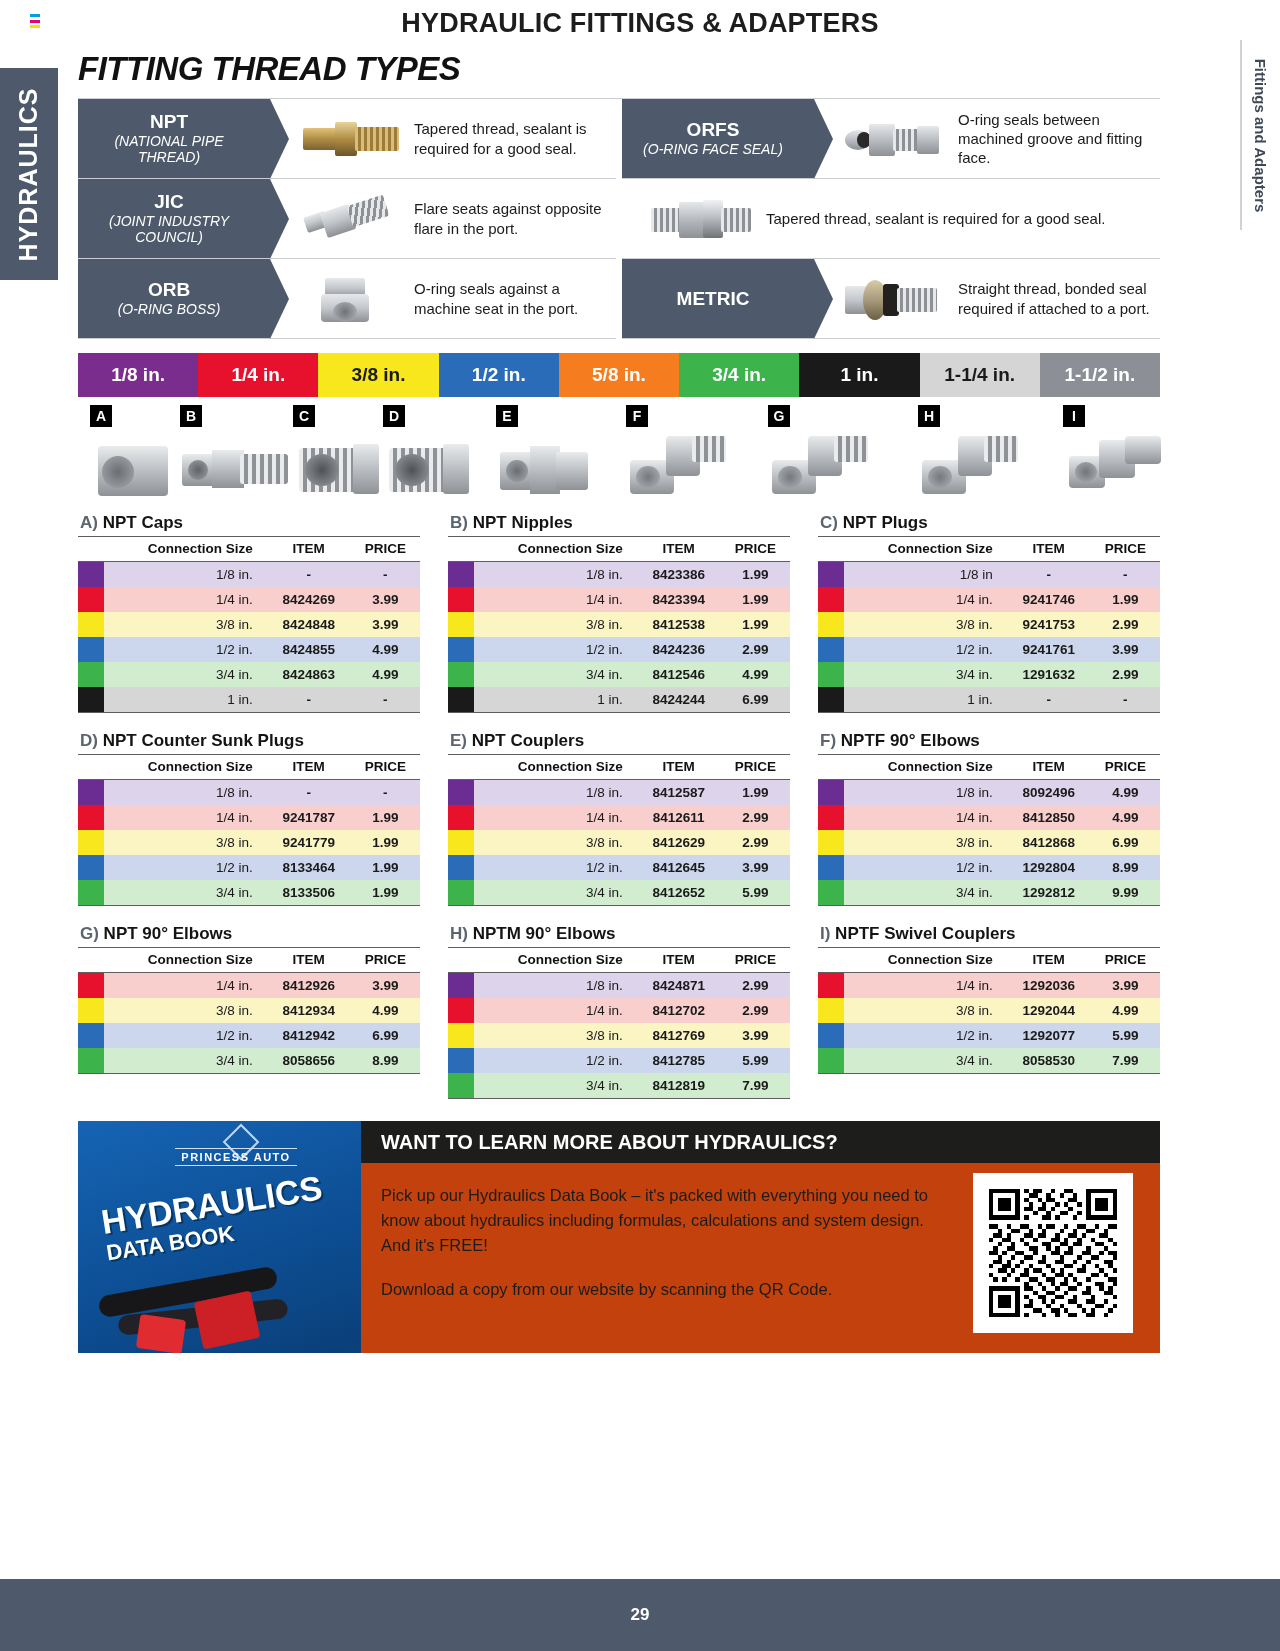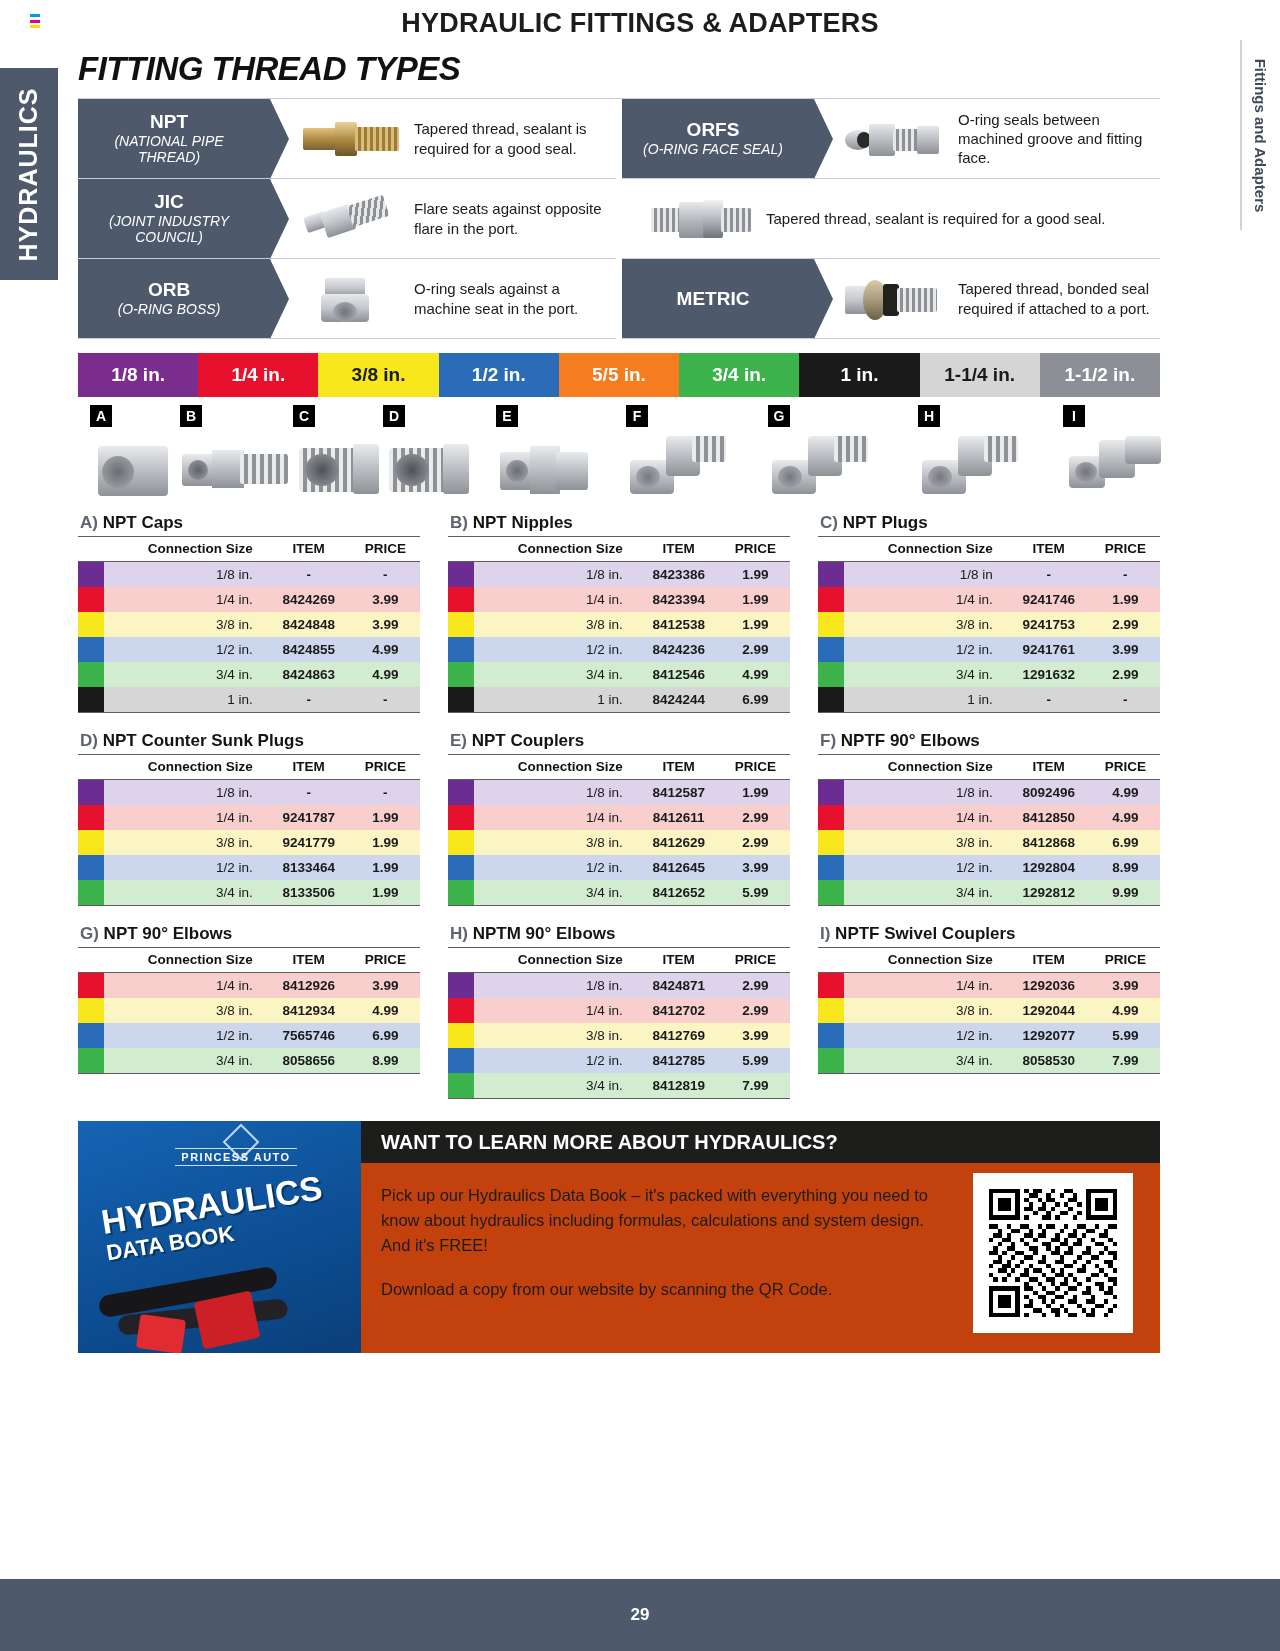--- a/index.html
+++ b/index.html
@@ -286,30 +286,30 @@
 
      </div>
      <div class="tt-img">
           <div class="fit">
     <div class="body" style="left:2px;top:12px;width:22px;height:28px;background:linear-gradient(180deg,#e6e8ea,#c4c8cd,#8d9196)"></div>
     <div class="body" style="left:20px;top:6px;width:24px;height:40px;background:linear-gradient(180deg,#d9cba6,#a79a7d,#6b6044);border-radius:50%"></div>
     <div class="body" style="left:40px;top:10px;width:16px;height:32px;background:#23211d;border-radius:3px"></div>
     <div class="body" style="left:54px;top:14px;width:40px;height:24px;background:repeating-linear-gradient(90deg,#e6e8ea 0 3px,#8d9196 3px 6px)"></div>
   </div>
         </div>
-     <div class="tt-desc">Tapered thread, bonded seal required if attached to a port.</div>
+     <div class="tt-desc">Straight thread, bonded seal required if attached to a port.</div>
       </div>
     </div>
 
   <div class="size-bar" id="sizeBar">
       <div class="size-chip" style="background: rgb(123, 45, 142); color: rgb(255, 255, 255);">1/8 in.</div>
       <div class="size-chip" style="background: rgb(232, 17, 45); color: rgb(255, 255, 255);">1/4 in.</div>
       <div class="size-chip" style="background: rgb(248, 231, 28); color: rgb(26, 26, 26);">3/8 in.</div>
       <div class="size-chip" style="background: rgb(43, 108, 184); color: rgb(255, 255, 255);">1/2 in.</div>
-      <div class="size-chip" style="background: rgb(245, 124, 31); color: rgb(255, 255, 255);">5/5 in.</div>
+      <div class="size-chip" style="background: rgb(245, 124, 31); color: rgb(255, 255, 255);">5/8 in.</div>
       <div class="size-chip" style="background: rgb(60, 180, 75); color: rgb(255, 255, 255);">3/4 in.</div>
       <div class="size-chip" style="background: rgb(26, 26, 26); color: rgb(255, 255, 255);">1 in.</div>
       <div class="size-chip" style="background: rgb(213, 213, 213); color: rgb(26, 26, 26);">1-1/4 in.</div>
       <div class="size-chip" style="background: rgb(140, 144, 150); color: rgb(255, 255, 255);">1-1/2 in.</div>
     </div>
 
   <div class="photo-row" id="photoRow">
       <div class="photo-item" style="left: 12px;">
         <div class="badge">A</div>
                <div class="prod">
@@ -743,21 +743,21 @@
     </tr>
             <tr style="background:#fbf5c4">
       <td class="sw" style="background:#f8e71c"></td>
       <td class="size">3/8 in.</td>
       <td class="item">8412934</td>
       <td class="price">4.99</td>
     </tr>
             <tr style="background:#ccd6ec">
       <td class="sw" style="background:#2b6cb8"></td>
       <td class="size">1/2 in.</td>
-      <td class="item">7565746</td>
+      <td class="item">8412942</td>
       <td class="price">6.99</td>
     </tr>
             <tr style="background:#d2eccf">
       <td class="sw" style="background:#3cb44b"></td>
       <td class="size">3/4 in.</td>
       <td class="item">8058656</td>
       <td class="price">8.99</td>
     </tr>
           </tbody>
      </table>

